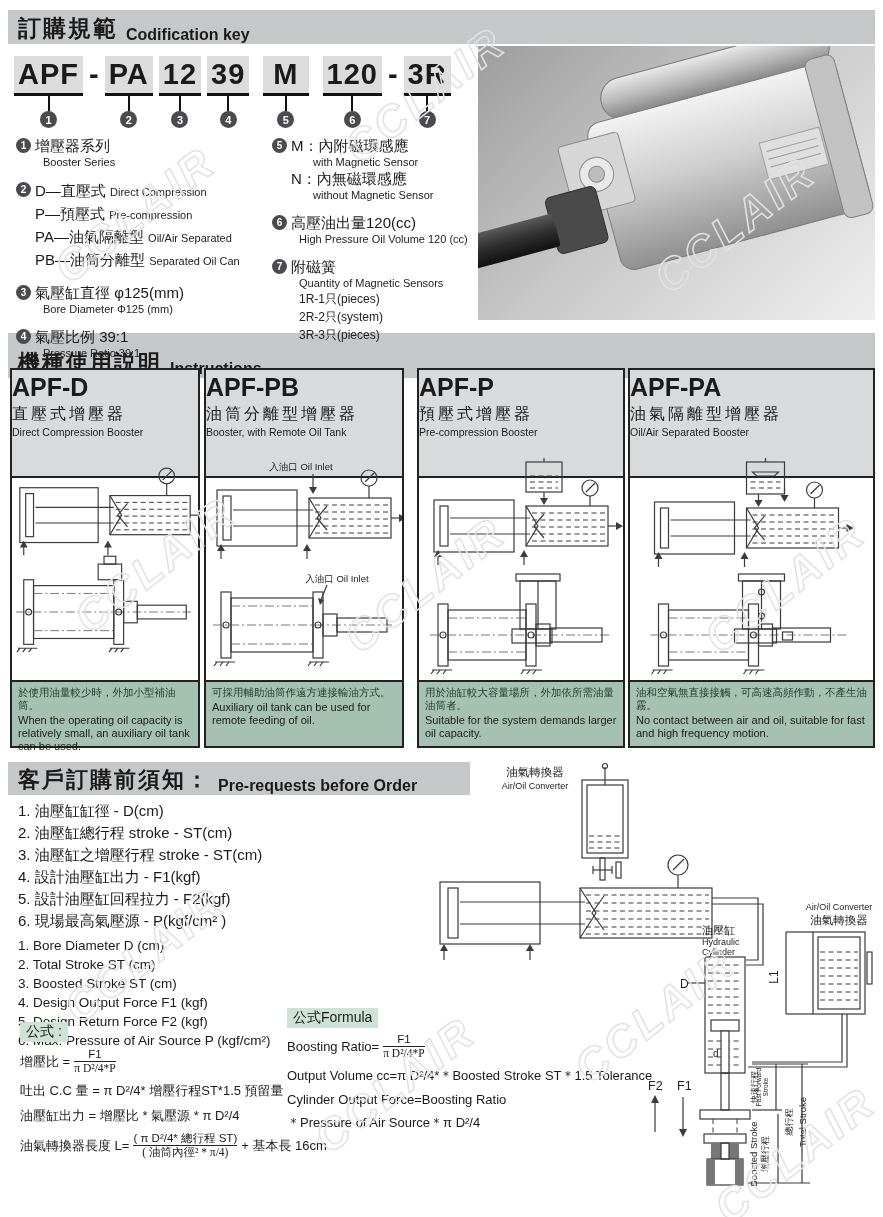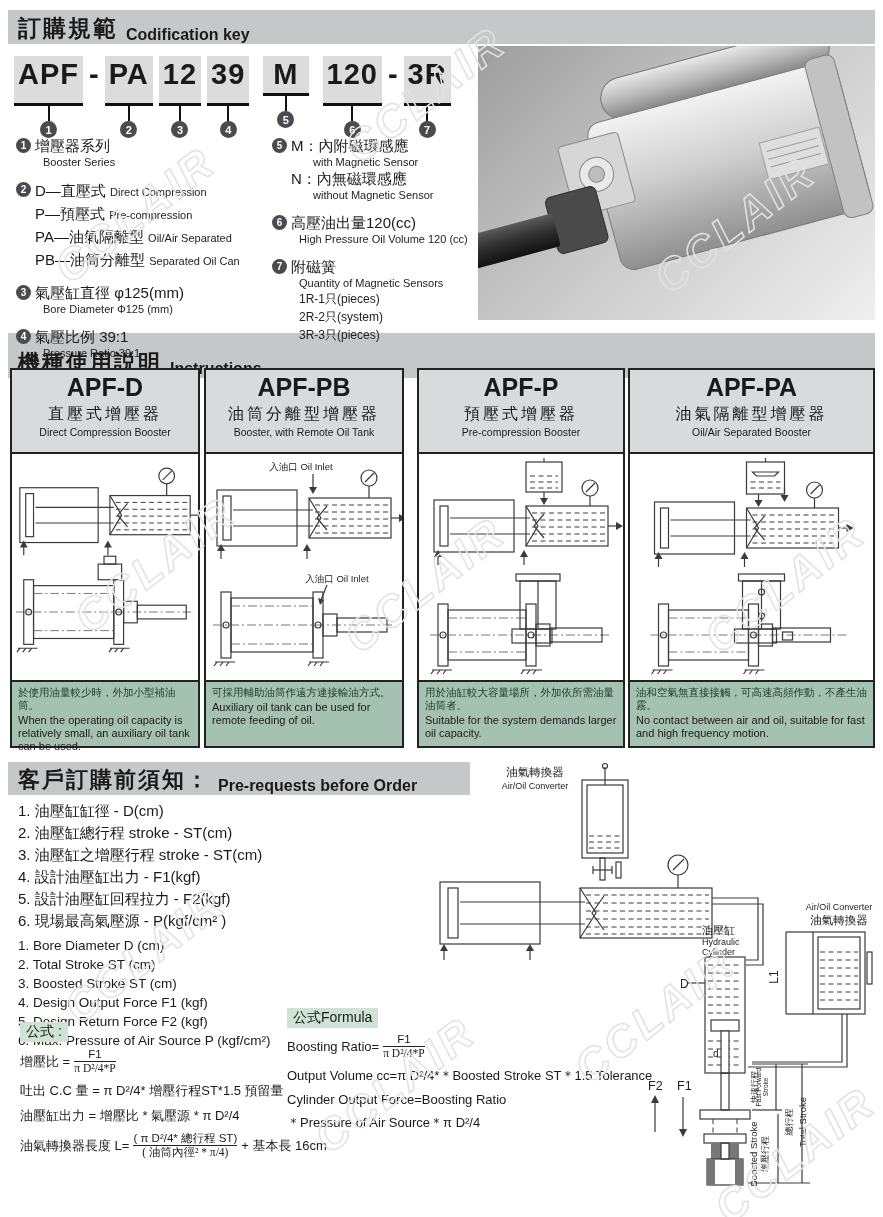--- a/index.html
+++ b/index.html
@@ -11,42 +11,42 @@
         color:transparent; -webkit-text-stroke:1.5px #e2e2e2; transform:rotate(-38deg); pointer-events:none; z-index:5; }
 
   
   .barhead { position:absolute; background:#c6c7c9; display:flex; align-items:flex-end; padding-left:10px; z-index:2; }
   .barhead .cn { font-weight:bold; font-size:23px; letter-spacing:2px; }
   .barhead .en { font-weight:bold; font-size:16px; margin-left:8px; }
 
   
   .coderow { position:absolute; left:14px; top:56px; display:flex; align-items:flex-start; z-index:3; }
   .seg { display:flex; flex-direction:column; align-items:center; margin-right:6px; }
-  .seg-text { background:#dcdcdc; font-weight:bold; font-size:29px; letter-spacing:1px; padding:0 4px 11px 4px;
+  .seg-text { background:#dcdcdc; font-weight:bold; font-size:29px; letter-spacing:1px; padding:0 4px 1px 4px;
               border-bottom:3px solid #111; line-height:36px; }
   .seg-drop { width:2px; height:15px; background:#111; }
   .ball { width:17px; height:17px; border-radius:50%; background:#4b4b4f; color:#fff; font-size:11px; font-weight:bold;
           display:flex; align-items:center; justify-content:center; }
   .seg-dash { font-weight:bold; font-size:29px; line-height:36px; margin-right:6px; }
 
   
   .note { display:flex; margin-bottom:11px; z-index:3; position:relative; }
   .note .ball { flex:0 0 15px; width:15px; height:15px; font-size:10px; margin-top:2px; margin-right:4px; }
   .cnl { font-size:15px; line-height:19px; }
   .enl { font-size:11px; line-height:14px; color:#222; padding-left:8px; }
   .inrow { font-size:15px; line-height:21px; }
   .inrow .en-in { font-size:11px; color:#222; }
 
   
   .photo { position:absolute; left:478px; top:46px; width:397px; height:274px; z-index:1;
            background:linear-gradient(135deg,#9d9d9d 0%,#c7c7c7 45%,#efefef 100%); }
 
   
   .icol { position:absolute; border:2px solid #222; background:#fff; z-index:2; }
-  .icol-head { height:84px; background:#d9dadb; border-bottom:2px solid #222; text-align:center; padding-top:3px; }
+  .icol-head { height:108px; background:#d9dadb; border-bottom:2px solid #222; padding-top:3px; }
   .icol-model { font-weight:bold; font-size:25px; }
   .icol-cn { font-size:16px; letter-spacing:3px; margin-top:2px; }
   .icol-en { font-size:10.5px; margin-top:1px; }
   .icol-body { position:absolute; top:88px; bottom:68px; left:0; right:0;text-align:right; }
   .icol-foot { position:absolute; bottom:0; left:0; right:0; height:66px; background:#a5c1b2; border-top:2px solid #222;
                padding:4px 6px; }
   .icol-foot .fcn { font-size:10.5px; line-height:13px; color:#1d3a2d; }
   .icol-foot .fen { font-size:11px; line-height:13px; margin-top:2px; }
 
   

